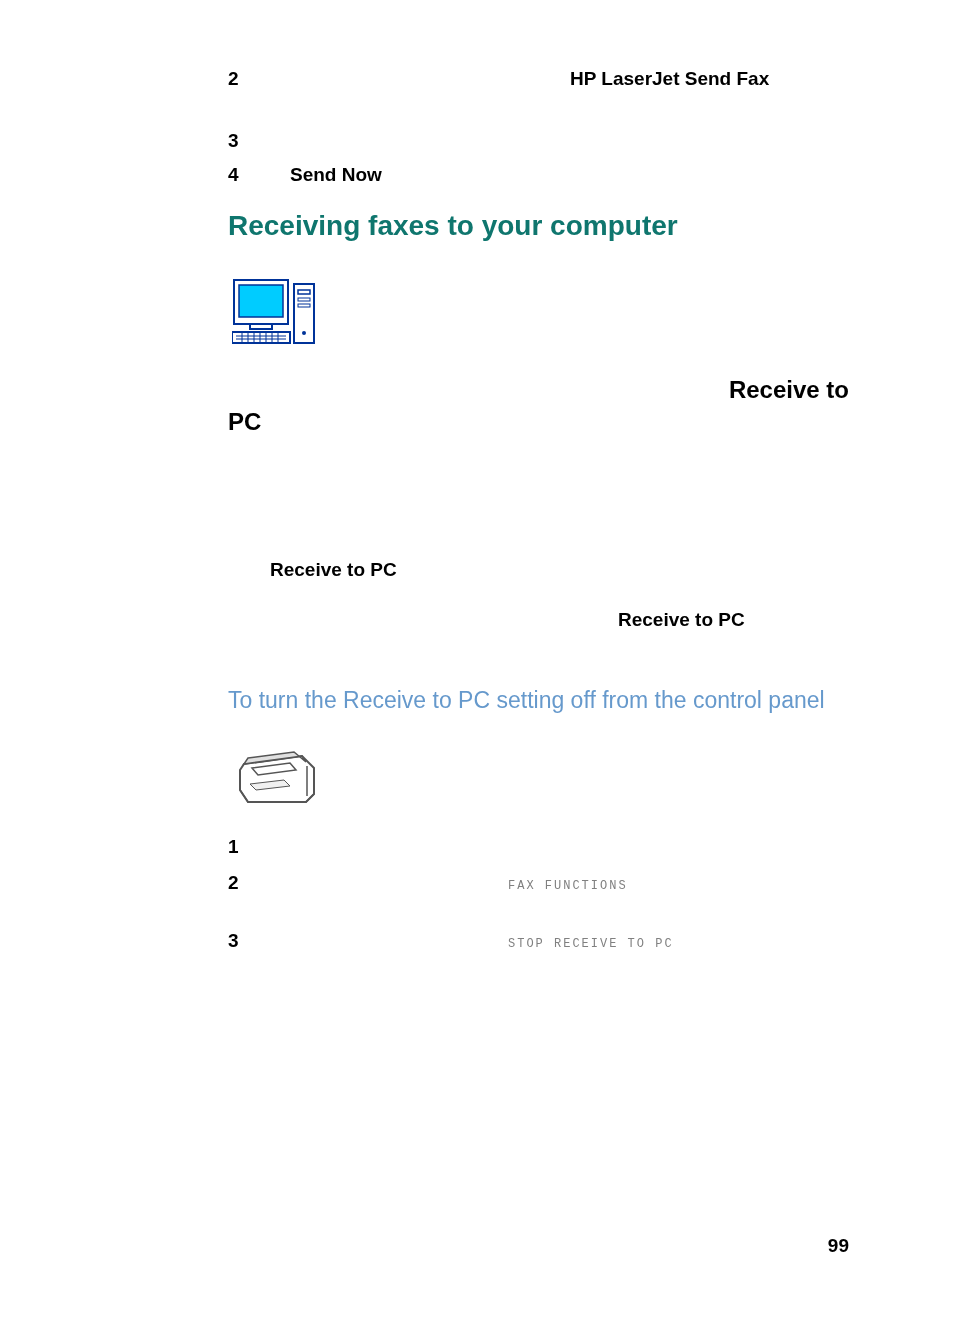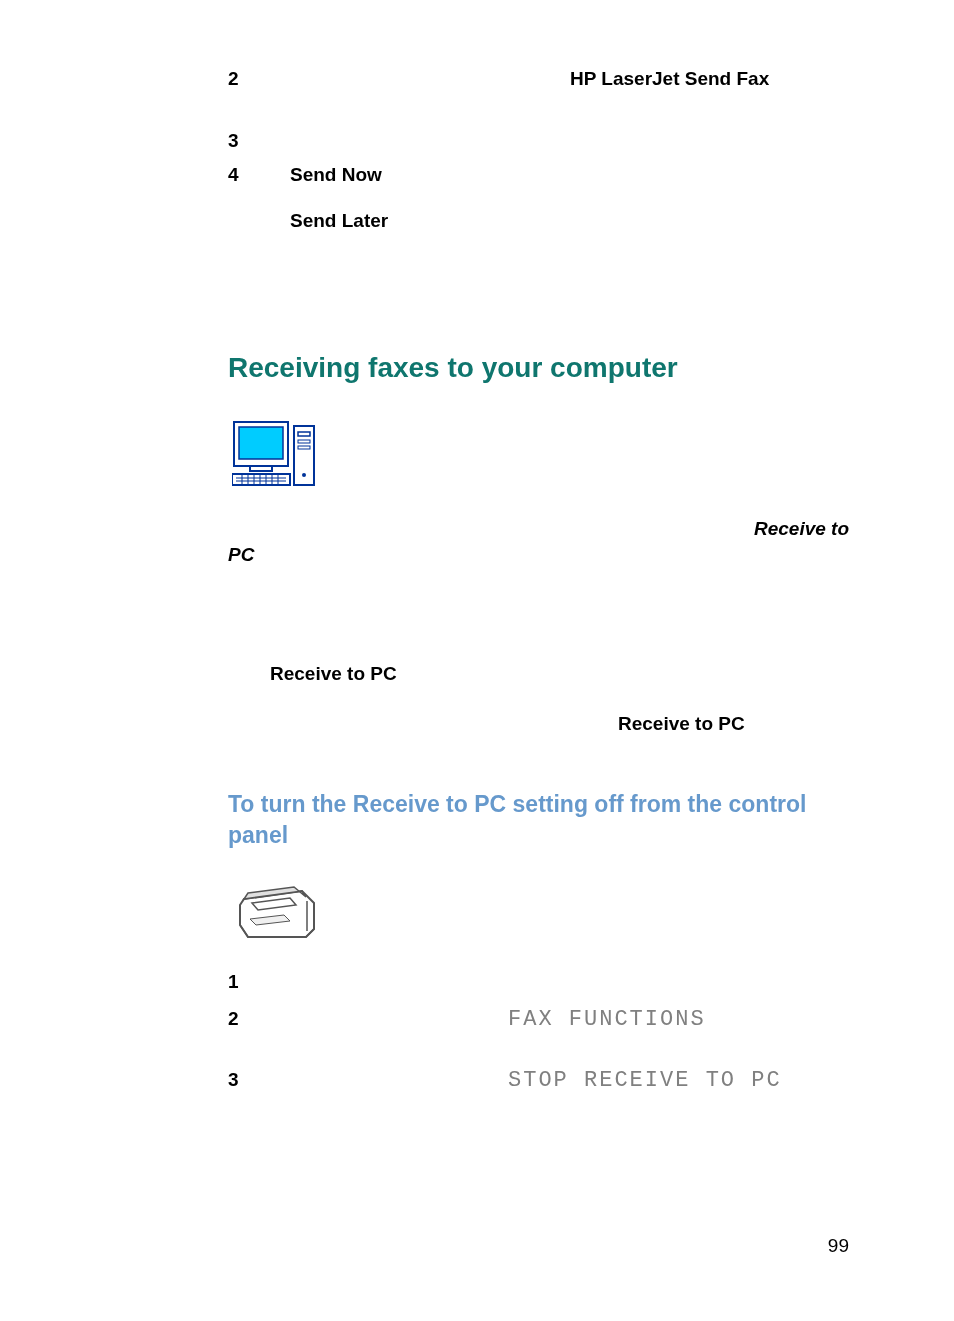--- a/index.html
+++ b/index.html
@@ -53,72 +53,71 @@
       color: #0f766e;
       font-size: 28px;
       font-weight: bold;
       margin-bottom: 36px;
     }
     .computer-icon {
       margin-bottom: 24px;
       margin-left: 4px;
     }
     .para1 {
-      font-size: 19px;
+      font-size: 24px;
       line-height: 1.35;
-      margin-bottom: 96px;
-      font-style: italic;
+      margin-bottom: 120px;
     }
     .indent-block {
       margin-left: 42px;
       font-size: 19px;
       margin-bottom: 28px;
     }
     .para2 {
       font-size: 19px;
       margin-bottom: 54px;
       padding-left: 0;
     }
     .para2-inner {
       padding-left: 390px;
     }
     .h2 {
       color: #6699cc;
       font-size: 23px;
-      font-weight: bold;
+      font-weight: normal;
       line-height: 1.35;
       margin-bottom: 30px;
     }
     .printer-icon {
       margin-bottom: 24px;
       margin-left: 6px;
     }
     .step-row-lower {
       display: flex;
       align-items: baseline;
       margin-bottom: 14px;
     }
     .step-row-lower .step-num {
       width: 62px;
     }
     .lcd {
       font-family: 'Courier New', monospace;
-      font-size: 22px;
+      font-size: 12px;
       letter-spacing: 2px;
       color: #808080;
       text-align: center;
     }
     .row-b2 {
       margin-bottom: 36px;
     }
     .page-num {
       position: absolute;
       bottom: 64px;
       right: 105px;
-      font-weight: normal;
+      font-weight: bold;
       font-size: 19px;
     }
     .step-content-middle {
       padding-left: 218px;
     }
   </style>
 </head>
 <body>
 
 <div class="page">
@@ -132,23 +131,20 @@
 
   <div class="num-row row3">
     <div class="step-num">3</div>
   </div>
 
   <div class="num-row row4">
     <div class="step-num">4</div>
     <div class="step-content bold">Send Now</div>
   </div>
 
-  <div class="send-later-row">
-    <span class="bold" style="font-size:19px;">Send Later</span>
-  </div>
 
   <h1 class="h1">Receiving faxes to your computer</h1>
 
   <div class="computer-icon">
     <svg width="92" height="68" viewBox="0 0 92 68">
 
       <rect x="2" y="2" width="54" height="44" fill="#ffffff" stroke="#003399" stroke-width="2"></rect>
       <rect x="7" y="7" width="44" height="32" fill="#00ccff" stroke="#003399" stroke-width="1.5"></rect>
       <rect x="18" y="46" width="22" height="5" fill="#ffffff" stroke="#003399" stroke-width="2"></rect>
 

